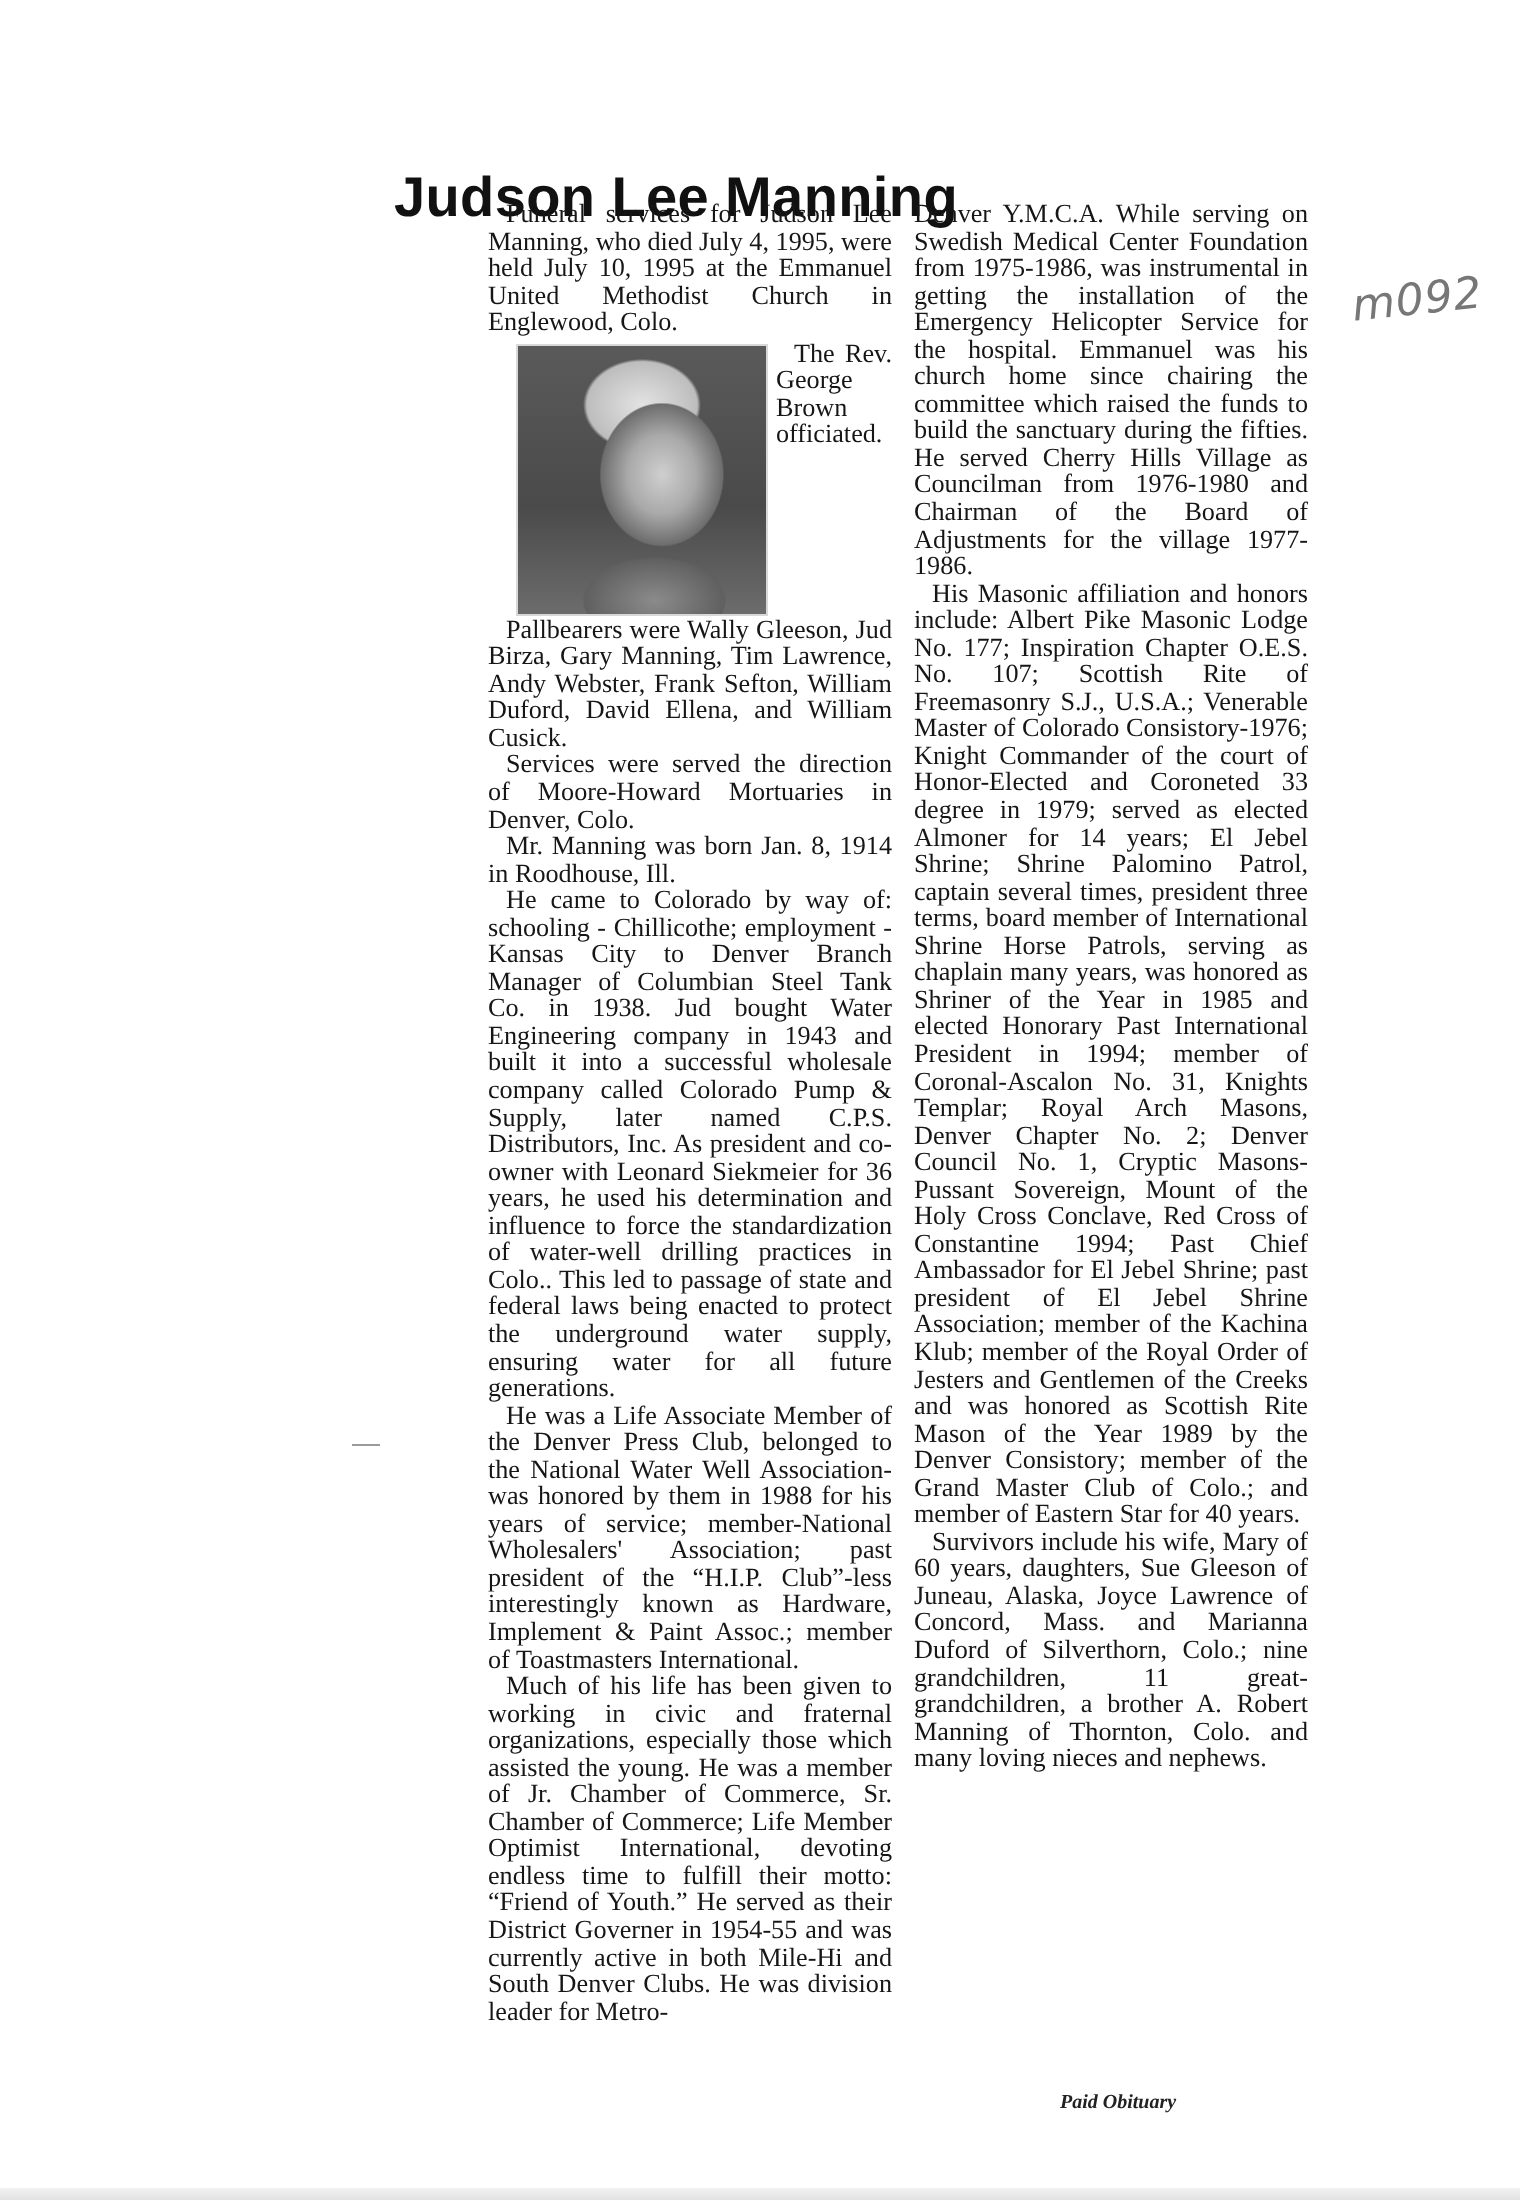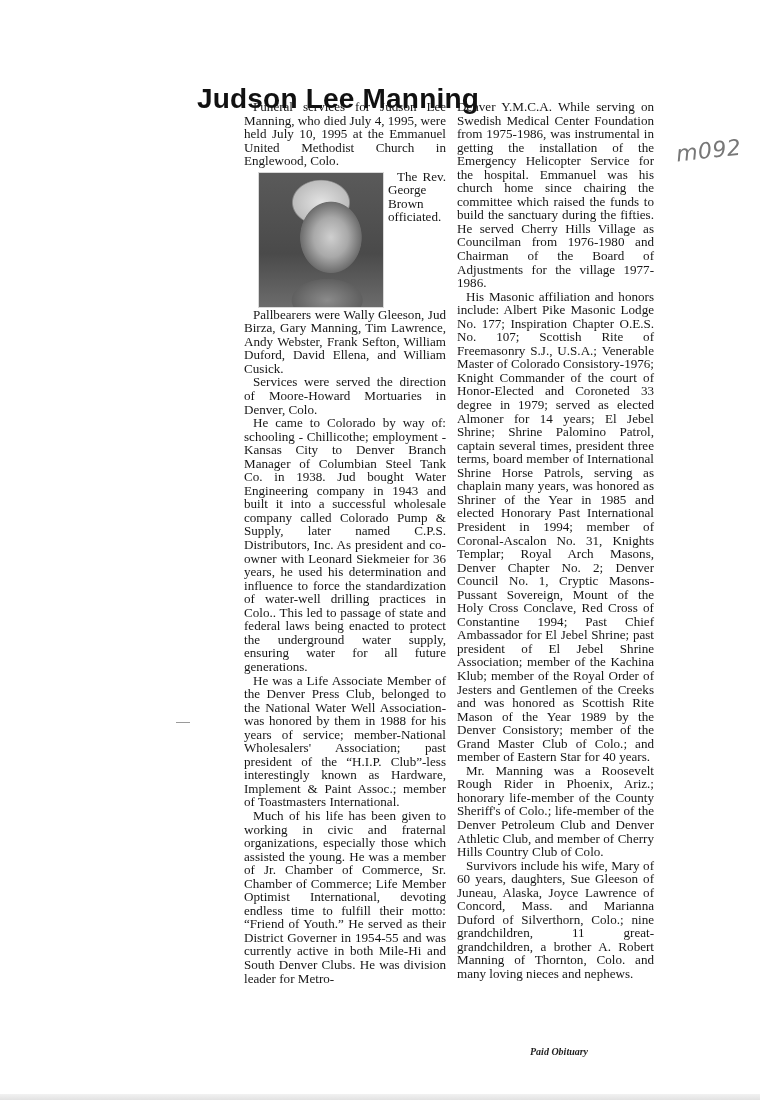--- a/index.html
+++ b/index.html
@@ -58,27 +58,27 @@
 <div class="margin-mark"></div>
 
 <div class="col col-left">
   <p>Funeral services for Judson Lee Manning, who died July 4, 1995, were held July 10, 1995 at the Emmanuel United Methodist Church in Englewood, Colo.</p>
   <div class="photo-wrap">
     <div class="photo" title="Portrait photo of Judson Lee Manning"></div>
     <p>The Rev. George Brown officiated.</p>
   </div>
   <p>Pallbearers were Wally Gleeson, Jud Birza, Gary Manning, Tim Lawrence, Andy Webster, Frank Sefton, William Duford, David Ellena, and William Cusick.</p>
   <p>Services were served the direction of Moore-Howard Mortuaries in Denver, Colo.</p>
+  <p>Mr. Manning was born Jan. 8, 1914 in Roodhouse, Ill.</p>
   <p>He came to Colorado by way of: schooling - Chillicothe; employment - Kansas City to Denver Branch Manager of Columbian Steel Tank Co. in 1938. Jud bought Water Engineering company in 1943 and built it into a successful wholesale company called Colorado Pump &amp; Supply, later named C.P.S. Distributors, Inc. As president and co-owner with Leonard Siekmeier for 36 years, he used his determination and influence to force the standardization of water-well drilling practices in Colo.. This led to passage of state and federal laws being enacted to protect the underground water supply, ensuring water for all future generations.</p>
   <p>He was a Life Associate Member of the Denver Press Club, belonged to the National Water Well Association- was honored by them in 1988 for his years of service; member-National Wholesalers' Association; past president of the “H.I.P. Club”-less interestingly known as Hardware, Implement &amp; Paint Assoc.; member of Toastmasters International.</p>
   <p>Much of his life has been given to working in civic and fraternal organizations, especially those which assisted the young. He was a member of Jr. Chamber of Commerce, Sr. Chamber of Commerce; Life Member Optimist International, devoting endless time to fulfill their motto: “Friend of Youth.” He served as their District Governer in 1954-55 and was currently active in both Mile-Hi and South Denver Clubs. He was division leader for Metro-</p>
 </div>
 
 <div class="col col-right">
   <p class="noindent">Denver Y.M.C.A. While serving on Swedish Medical Center Foundation from 1975-1986, was instrumental in getting the installation of the Emergency Helicopter Service for the hospital. Emmanuel was his church home since chairing the committee which raised the funds to build the sanctuary during the fifties. He served Cherry Hills Village as Councilman from 1976-1980 and Chairman of the Board of Adjustments for the village 1977-1986.</p>
   <p>His Masonic affiliation and honors include: Albert Pike Masonic Lodge No. 177; Inspiration Chapter O.E.S. No. 107; Scottish Rite of Freemasonry S.J., U.S.A.; Venerable Master of Colorado Consistory-1976; Knight Commander of the court of Honor-Elected and Coroneted 33 degree in 1979; served as elected Almoner for 14 years; El Jebel Shrine; Shrine Palomino Patrol, captain several times, president three terms, board member of International Shrine Horse Patrols, serving as chaplain many years, was honored as Shriner of the Year in 1985 and elected Honorary Past International President in 1994; member of Coronal-Ascalon No. 31, Knights Templar; Royal Arch Masons, Denver Chapter No. 2; Denver Council No. 1, Cryptic Masons-Pussant Sovereign, Mount of the Holy Cross Conclave, Red Cross of Constantine 1994; Past Chief Ambassador for El Jebel Shrine; past president of El Jebel Shrine Association; member of the Kachina Klub; member of the Royal Order of Jesters and Gentlemen of the Creeks and was honored as Scottish Rite Mason of the Year 1989 by the Denver Consistory; member of the Grand Master Club of Colo.; and member of Eastern Star for 40 years.</p>
-  <p>Mr. Manning was a Roosevelt Rough Rider in Phoenix, Ariz.; honorary life-member of the County Sheriff's of Colo.; life-member of the Denver Petroleum Club and Denver Athletic Club, and member of Cherry Hills Country Club of Colo.</p>
   <p>Survivors include his wife, Mary of 60 years, daughters, Sue Gleeson of Juneau, Alaska, Joyce Lawrence of Concord, Mass. and Marianna Duford of Silverthorn, Colo.; nine grandchildren, 11 great- grandchildren, a brother A. Robert Manning of Thornton, Colo. and many loving nieces and nephews.</p>
 </div>
 
 <div class="credit">Paid Obituary</div>
 
 <div class="scan-edge"></div>
 
 </body></html>

